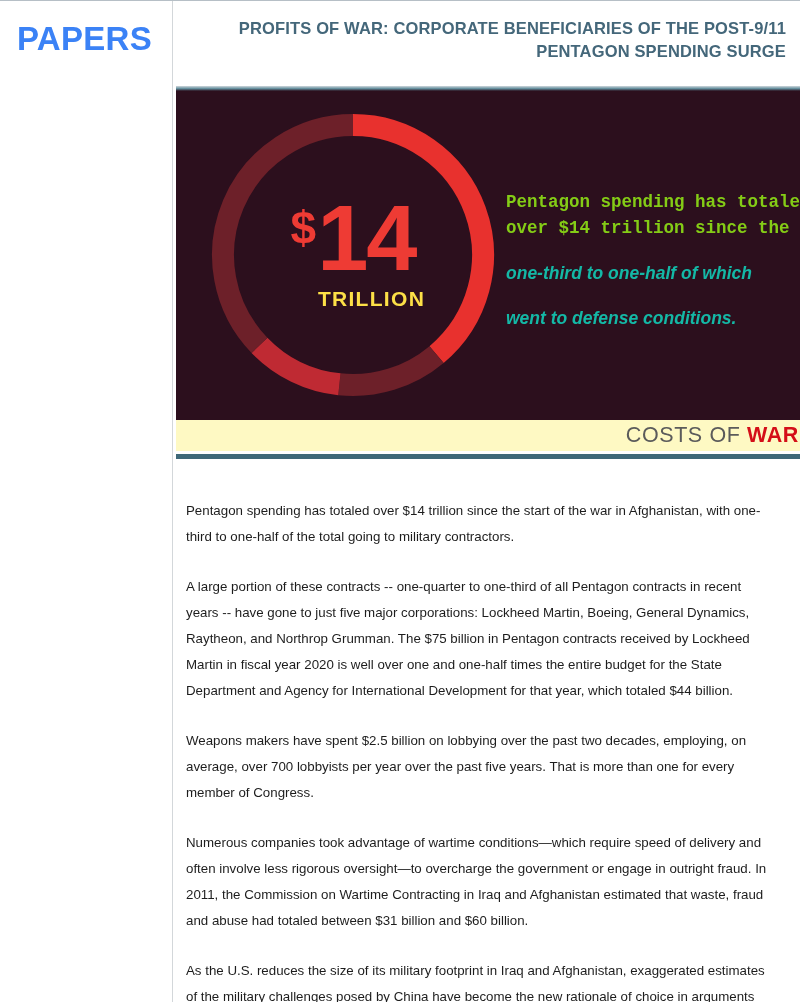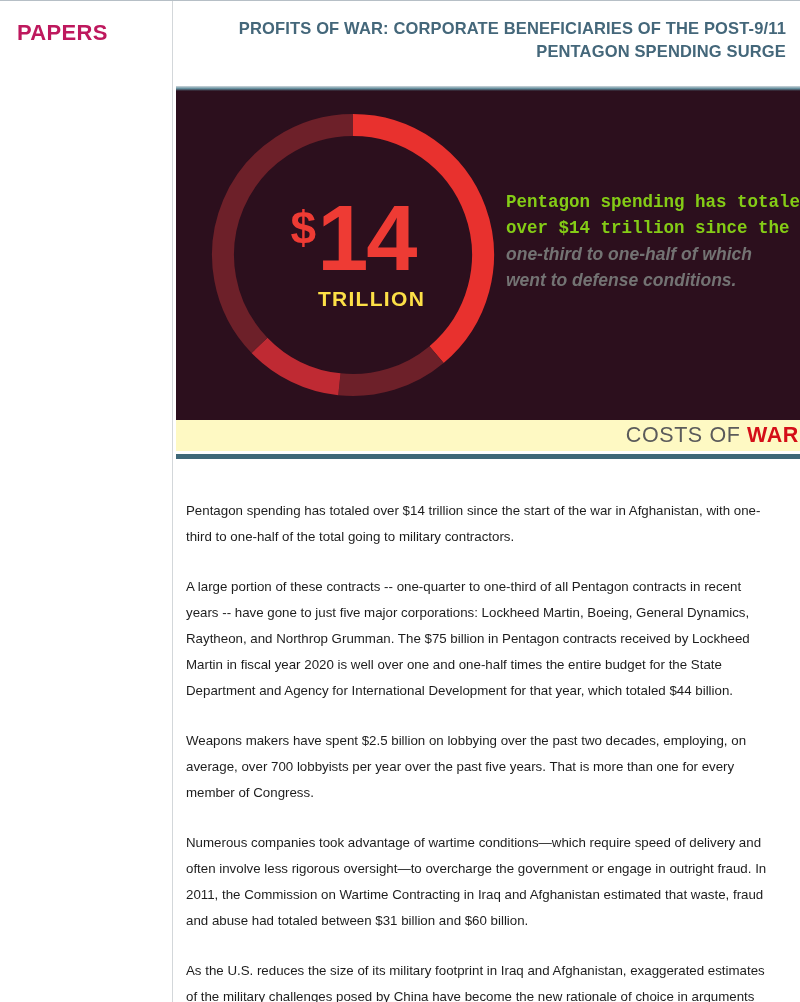--- a/index.html
+++ b/index.html
@@ -35,24 +35,24 @@
     top: 1px; left: 0;
     width: 172px;
     height: 1001px;
     background: #ffffff;
   }
 
   .section-label {
     position: absolute;
     top: 19px;
     left: 17px;
-    font-size: 22px;
+    font-size: 33px;
     font-weight: bold;
     letter-spacing: 0.3px;
-    color: #be185d;
+    color: #3b82f6;
     font-family: "Liberation Sans", sans-serif;
   }
 
   
   .v-divider {
     position: absolute;
     top: 1px; left: 172px;
     width: 1px;
     height: 1001px;
     background: #d3d7da;
@@ -155,21 +155,21 @@
     left: 330px;
     width: 280px;
   }
   .info-text .ln {
     font-size: 17.5px;
     font-weight: bold;
     line-height: 26px;
     white-space: nowrap;
   }
   .info-text .ln.red   { color: #84cc16; font-family: Liberation Mono, monospace; }
-  .info-text .ln.white { color: #737373; font-style: italic; }
+  .info-text .ln.white { color: #14b8a6; font-style: italic; margin-top: 19px; }
 
   
   .cow-bar {
     position: absolute;
     top: 419px;
     left: 3px;
     width: 624px;
     height: 31px;
     background: #fef9c3;
   }

